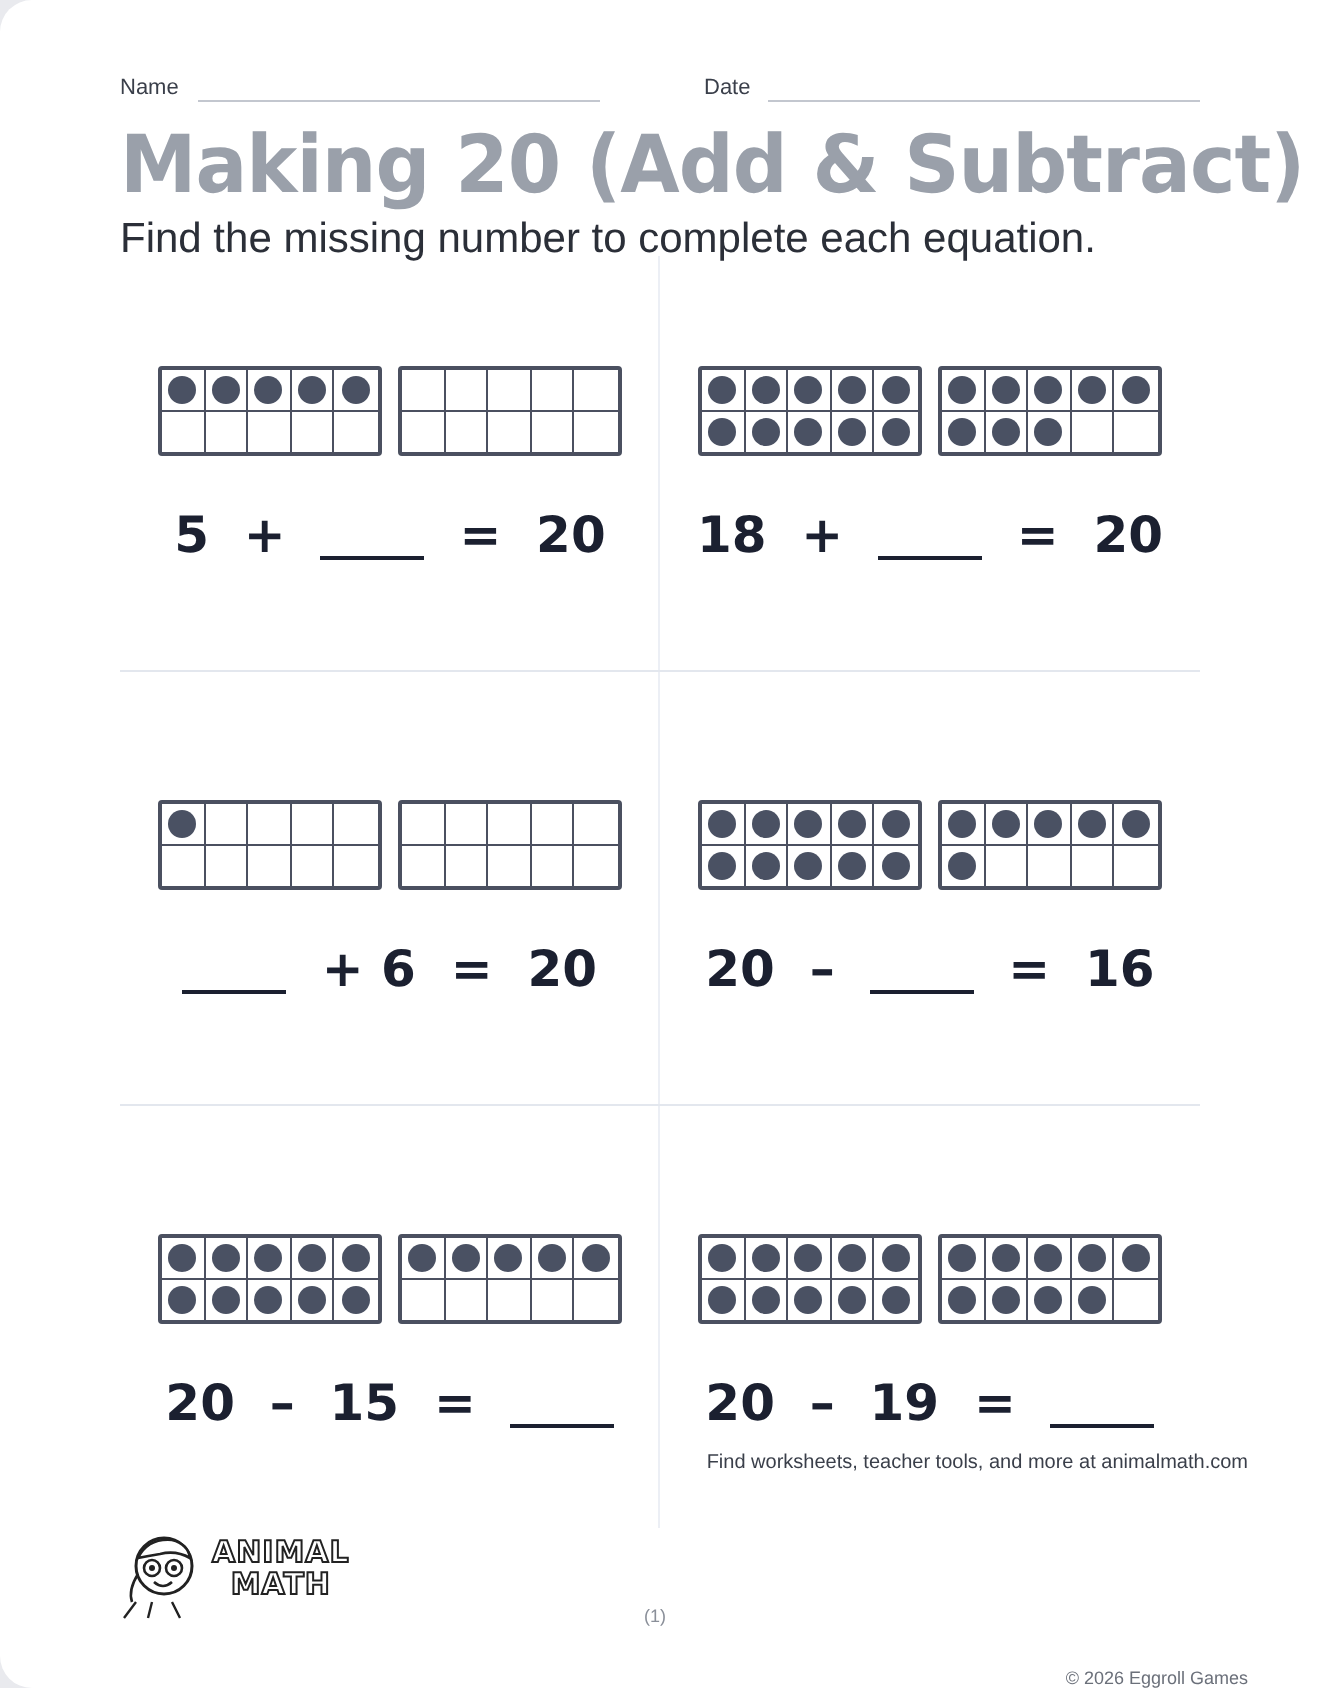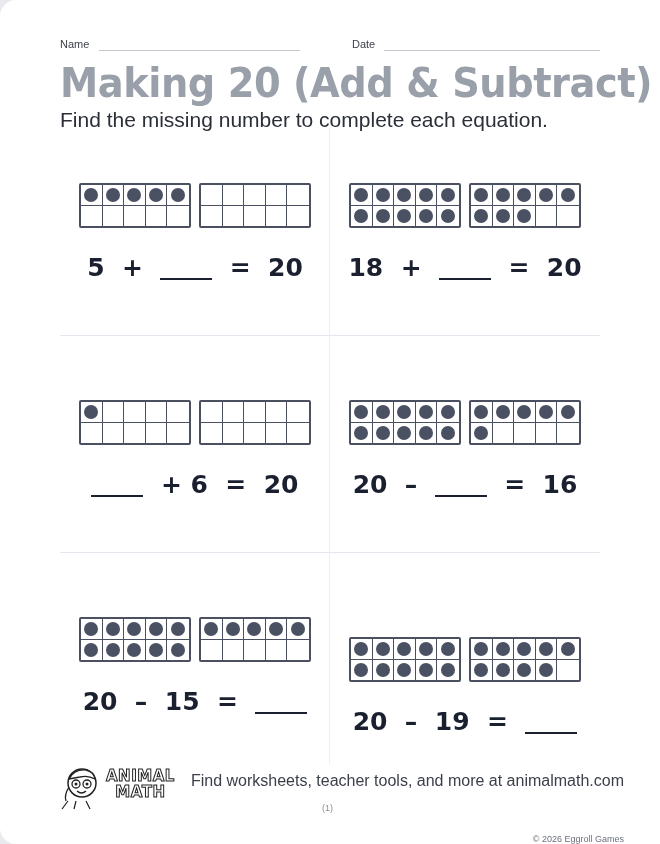--- a/index.html
+++ b/index.html
@@ -64,21 +64,21 @@
   }
   .logo { position: absolute; left: 60px; top: 765px; width: 110px; height: 45px; }
   .logo-text {
     position: absolute; left: 46px; top: 3px;
     font-size: 15px; font-weight: bold; line-height: 16px;
     color: #fff; text-align: center;
     -webkit-text-stroke: 1px #222;
     font-family: "DejaVu Sans", sans-serif;
     letter-spacing: 0.5px;
   }
-  .footer-main { position: absolute; right: 60px; top: 772px; font-size: 16px; color: #3a3f4a; white-space: nowrap; }
+  .footer-main { position: absolute; right: 60px; top: 726px; font-size: 10px; color: #3a3f4a; white-space: nowrap; }
   .footer-copy { position: absolute; right: 60px; top: 786px; font-size: 9px; color: #6b707a; white-space: nowrap; margin-top: 48px; }
   .page-num { position: absolute; left: 322px; top: 803px; font-size: 9px; color: #8a8f99; }
 </style>
 </head>
 <body>
 
 <div class="page">
   <span class="hdr-field" style="left:60px;">Name</span>
   <div class="hdr-line" style="left:99px; width:201px;"></div>
   <span class="hdr-field" style="left:352px;">Date</span>
@@ -340,21 +340,21 @@
             </div>
             <div class="cell"></div>
             <div class="cell"></div>
             <div class="cell"></div>
             <div class="cell"></div>
             <div class="cell"></div>
           </div>
         </div>
         <div class="eq"><span>20  –  15  =  </span><span class="blank"></span></div>
       </div>
-      <div class="problem" style="left: 330px; top: 617px; margin-top: 20px;">
+      <div class="problem" style="left: 330px; top: 617px;">
         <div class="frames" style="left: 19px;">
           <div class="frame">
             <div class="cell">
               <div class="dot"></div>
             </div>
             <div class="cell">
               <div class="dot"></div>
             </div>
             <div class="cell">
               <div class="dot"></div>

